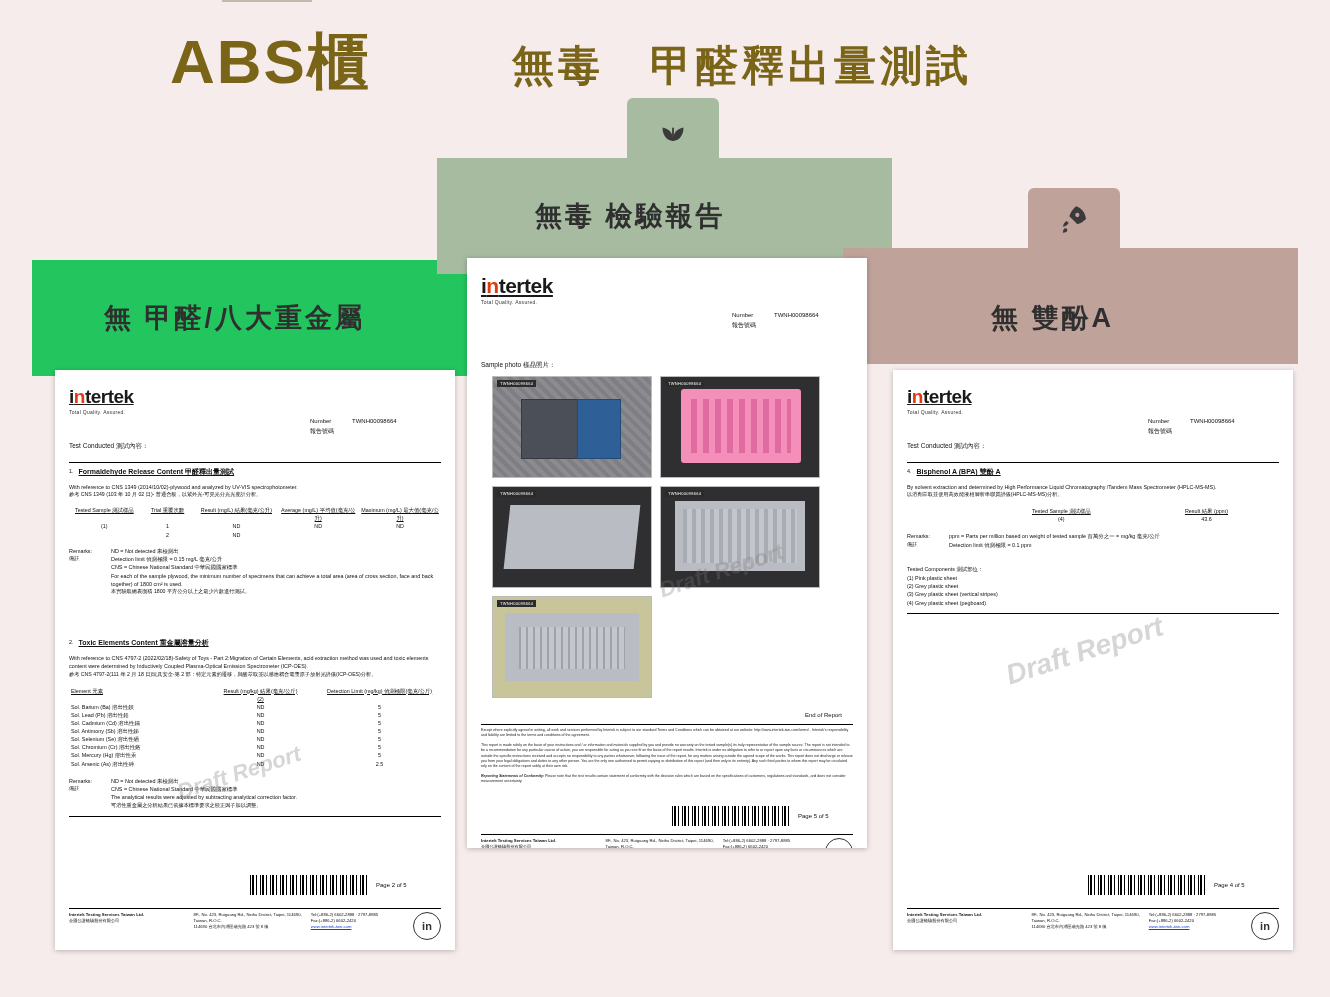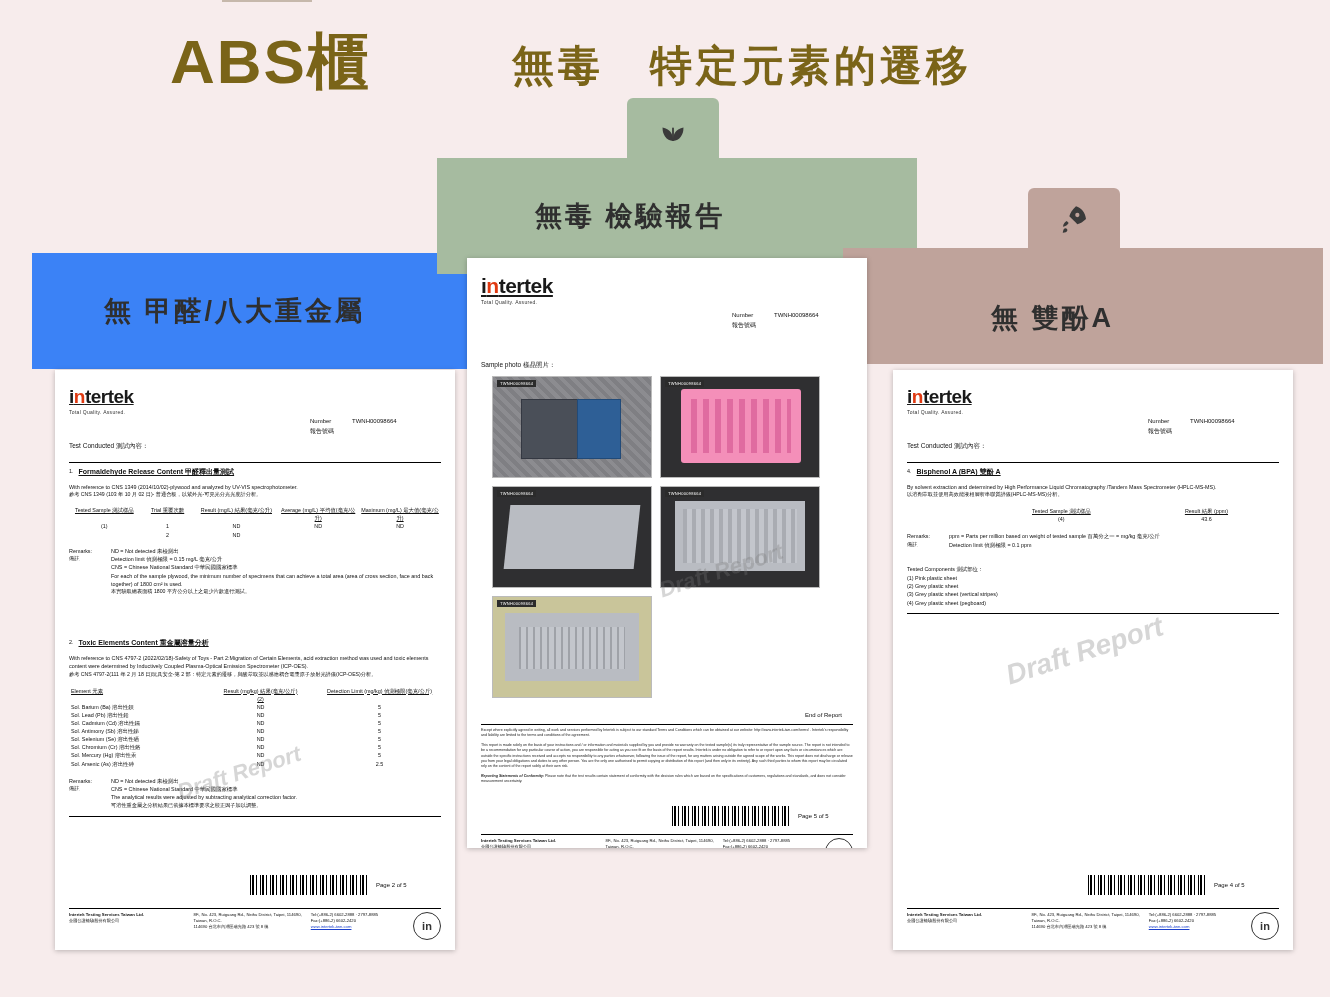--- a/index.html
+++ b/index.html
@@ -14,31 +14,31 @@
     font-size:62px;font-weight:bold;color:#7a6418;
     letter-spacing:2px;
   }
   .title-sub{
     position:absolute;left:512px;top:38px;
     font-size:42px;font-weight:bold;color:#7a6418;
     letter-spacing:4px;
   }
 
   
-  .panel{position:absolute;padding-left:25px;}
+  .panel{position:absolute;}
   .banner-text{
     font-size:27px;font-weight:bold;color:#2f2f2f;
     letter-spacing:3px;white-space:nowrap;
   }
   .icon-badge{
     position:absolute;display:flex;align-items:center;justify-content:center;
   }
 
   
-  #panel-left{left:32px;top:253px;width:455px;height:116px;background:#3b82f6;}
+  #panel-left{left:32px;top:260px;width:455px;height:116px;background:#22c55e;}
   #panel-left .banner-text{position:absolute;left:72px;top:40px;}
   #badge-left{left:222px;top:-60px;width:90px;height:62px;background:#c6b8ab;border-radius:6px 6px 0 0;}
 
   
   #panel-center{left:437px;top:158px;width:455px;height:116px;background:#a6bba0;}
   #panel-center .banner-text{position:absolute;left:98px;top:40px;}
   #badge-center{left:627px;top:98px;width:92px;height:62px;background:#a6bba0;border-radius:6px 6px 0 0;}
 
   
   #panel-right{left:843px;top:248px;width:455px;height:116px;background:#bfa39b;}
@@ -105,21 +105,21 @@
   .photo .tag{
     position:absolute;left:4px;top:3px;font-size:4px;background:#2b2b2b;color:#fff;
     padding:1px 3px;letter-spacing:.3px;
   }
   .disclaimer{font-size:3.6px;line-height:1.5;color:#222;}
 </style>
 </head>
 <body>
 
 <div class="title-main">ABS櫃</div>
-<div class="title-sub">無毒　特定元素的遷移</div>
+<div class="title-sub">無毒　甲醛釋出量測試</div>
 
 <div class="icon-badge" id="badge-left">
   
 </div>
 <div class="icon-badge" id="badge-center">
   <svg width="36" height="36" viewBox="0 0 24 24" fill="#3a3a3a">
     <path d="M12 20c0-5 2-8 7-9 0 5-2.5 8.5-7 9z"></path>
     <path d="M12 20c0-5-2-8-7-9 0 5 2.5 8.5 7 9z"></path>
     <rect x="11.4" y="11" width="1.2" height="9" rx=".6"></rect>
   </svg>

